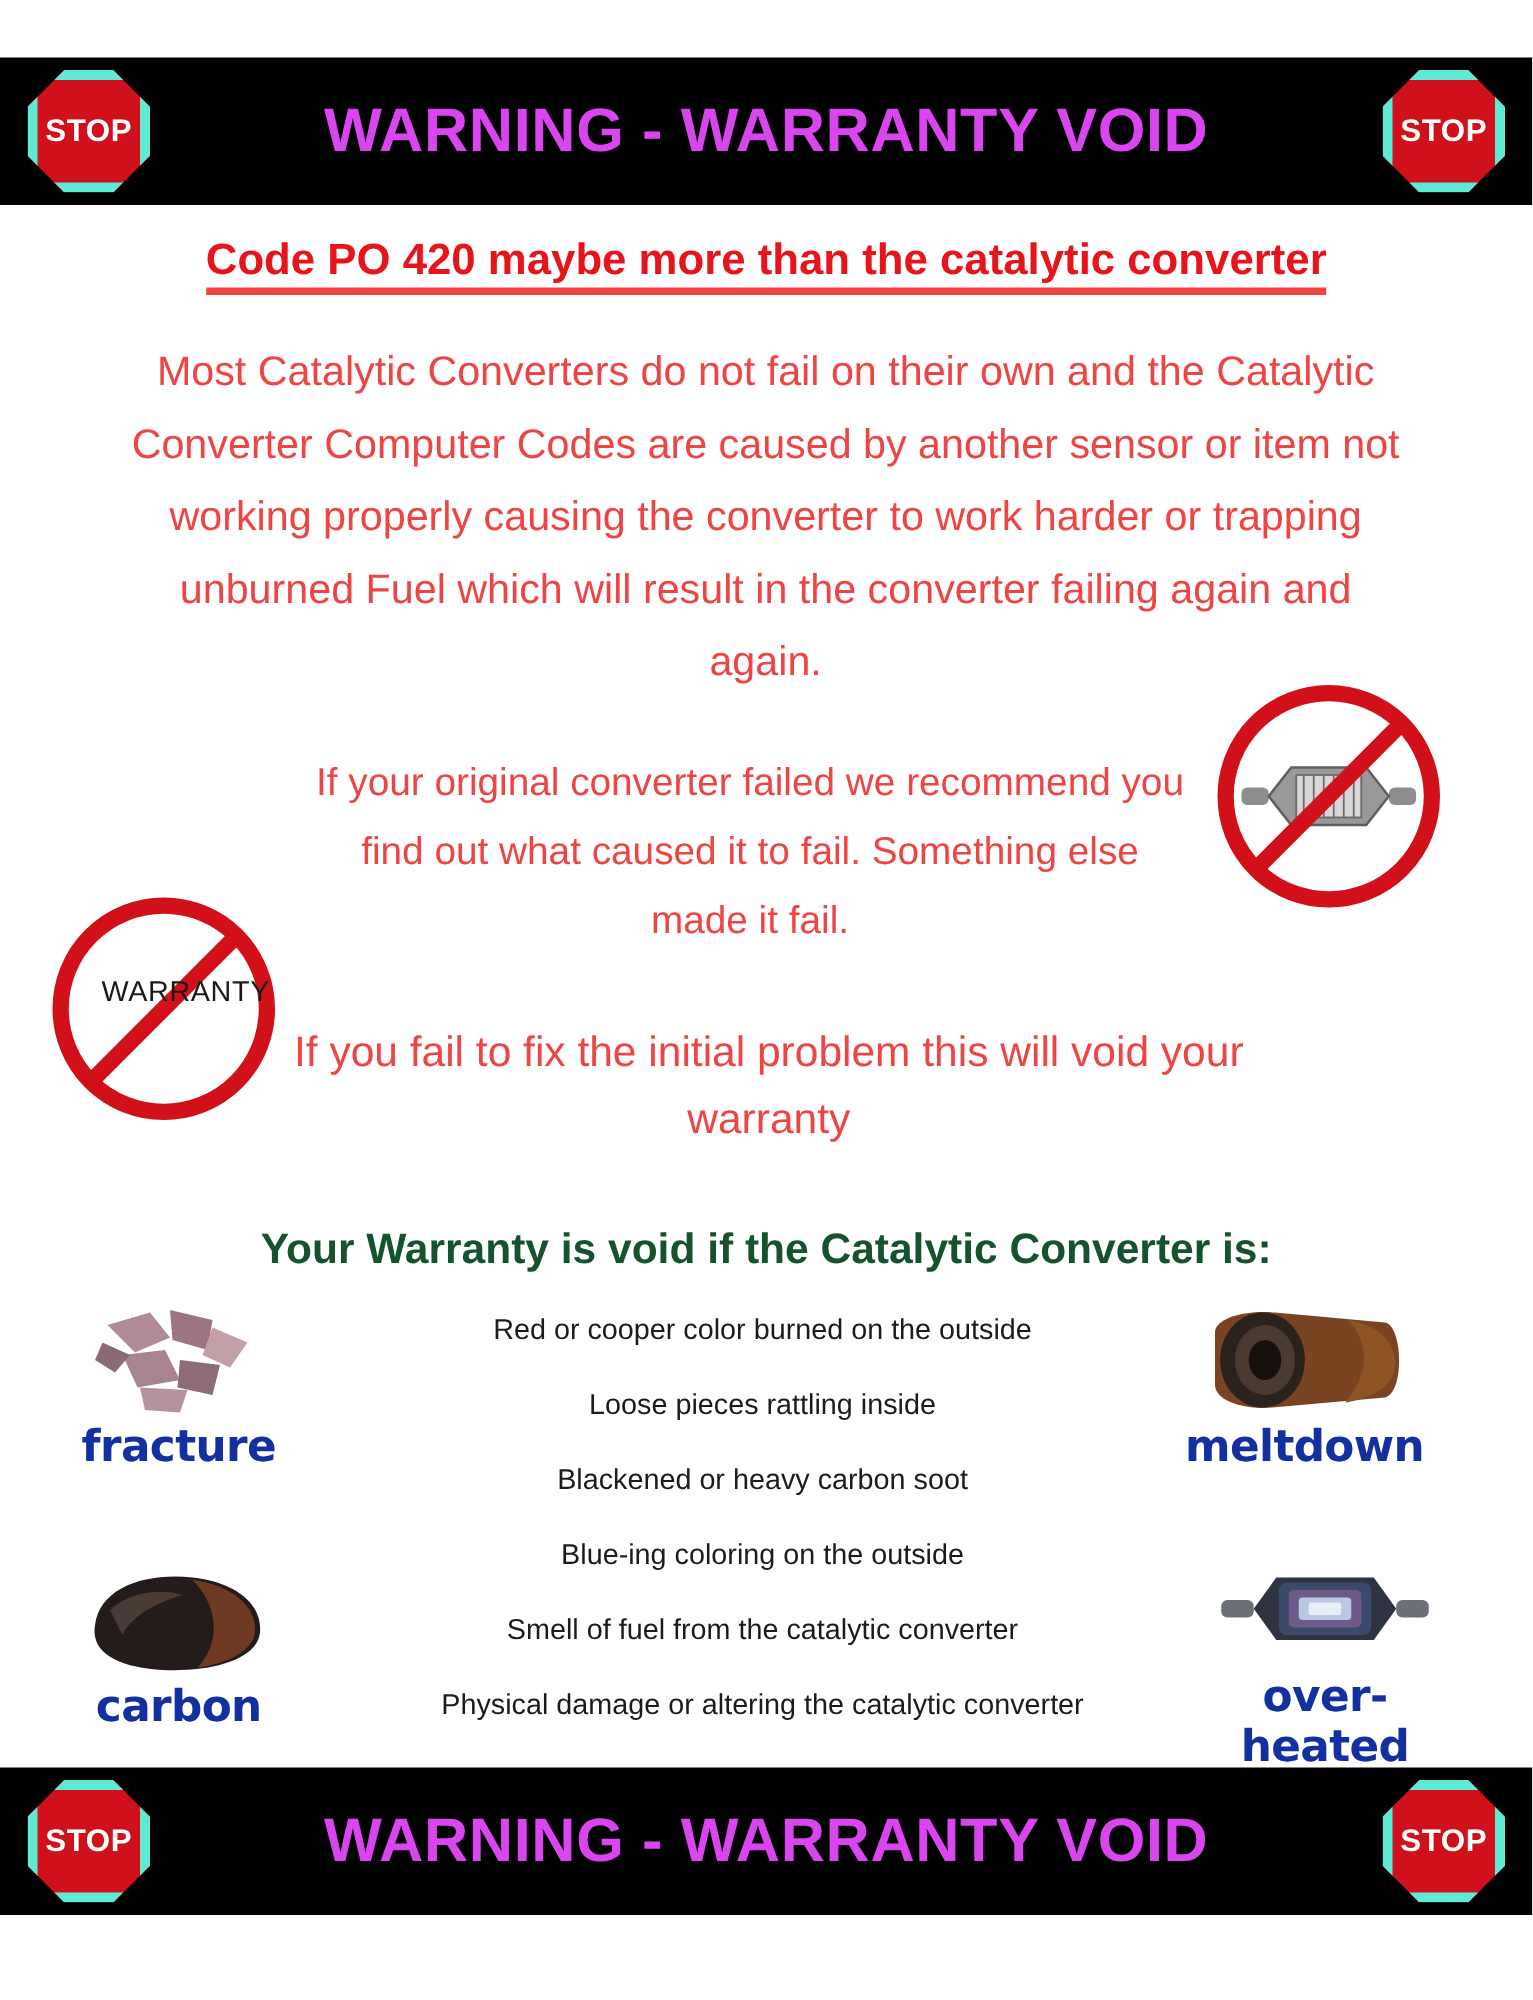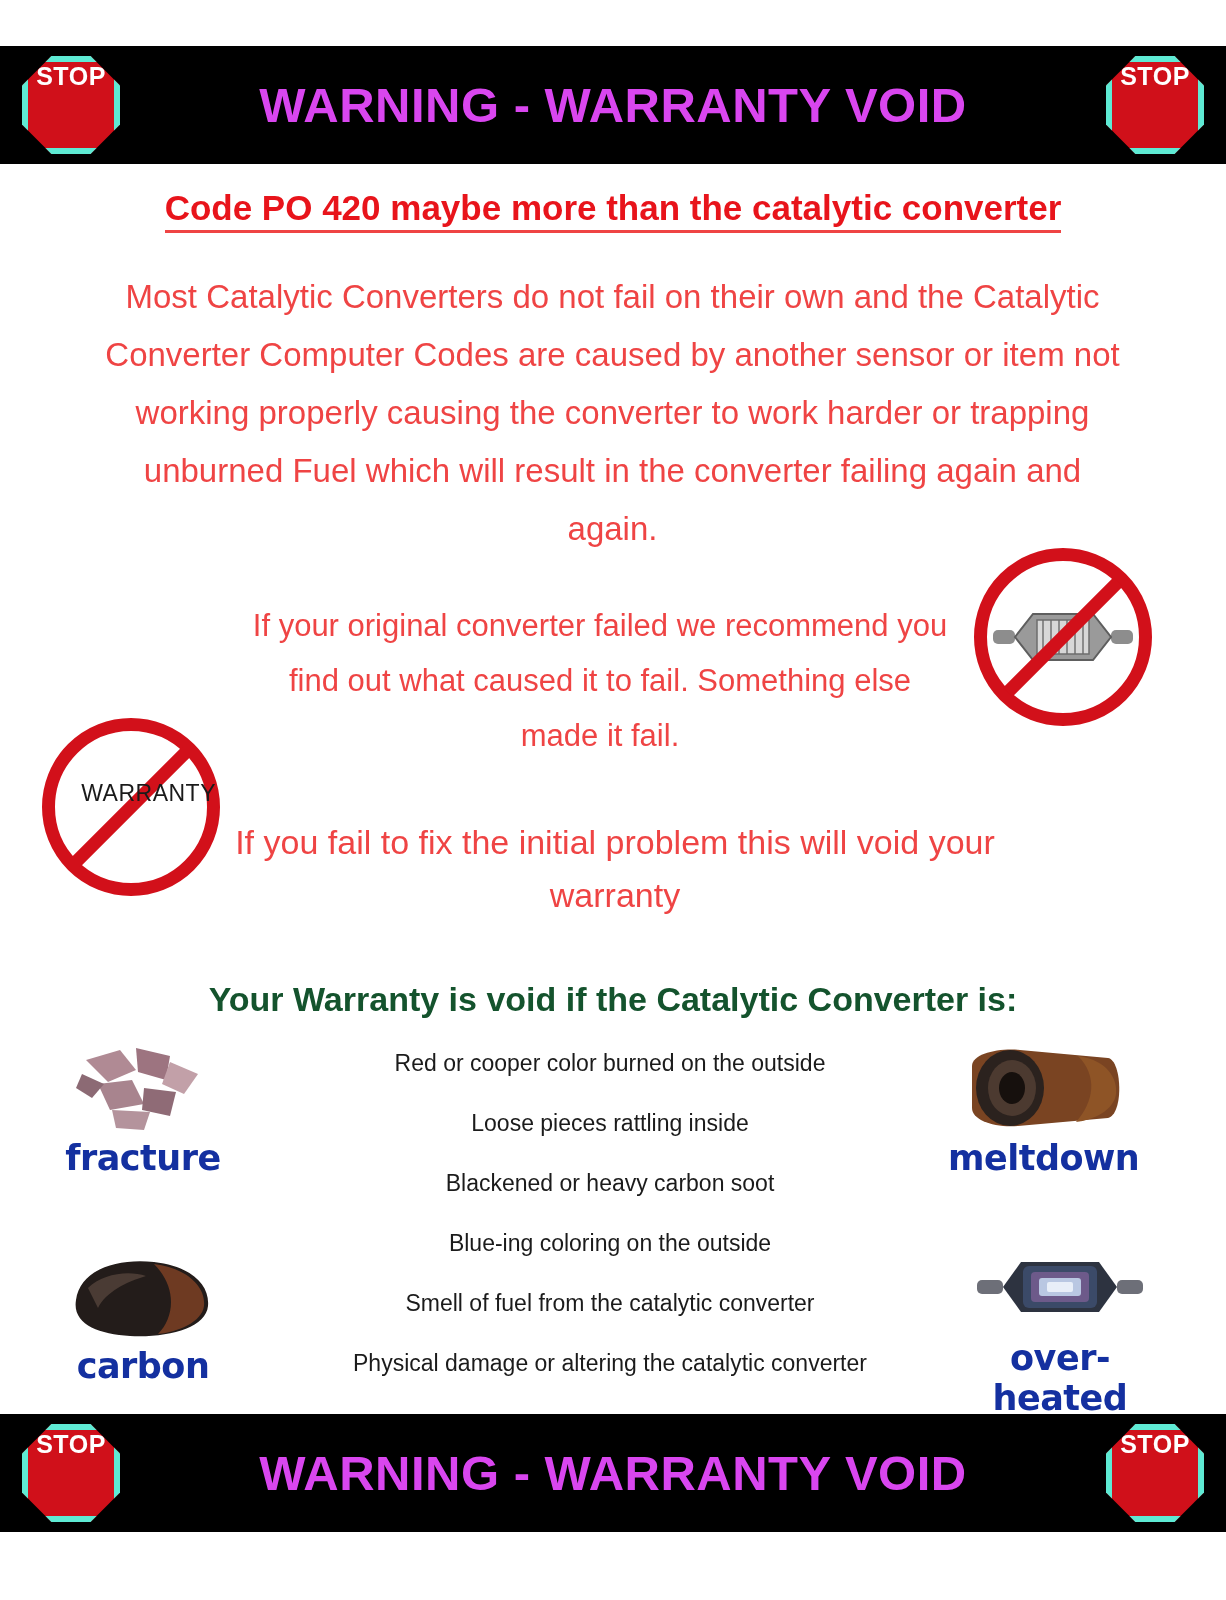--- a/index.html
+++ b/index.html
@@ -46,46 +46,46 @@
   .stop-sign {
     width: 98px;
     height: 98px;
     flex: 0 0 auto;
     position: relative;
   }
   .stop-oct {
     width: 98px;
     height: 98px;
     background: #d0101a;
-    border: 6px solid #5eead4;
+    border: 8px solid #5eead4;
     box-sizing: border-box;
     clip-path: polygon(30% 0%, 70% 0%, 100% 30%, 100% 70%, 70% 100%, 30% 100%, 0% 70%, 0% 30%);
     display: flex;
-    align-items: flex-start;
+    align-items: center;
     justify-content: center;
   }
   .stop-oct span {
     color: #ffffff;
     font-size: 25px;
     font-weight: bold;
     letter-spacing: 0.5px;
   }
 
   
   .headline {
     position: absolute;
     left: 0;
     width: 1226px;
     text-align: center;
     color: #e8141b;
     font-size: 35px;
     font-weight: bold;
   }
   .headline span {
-    border-bottom: 3px solid #ef4444;
+    border-bottom: 6px solid #ef4444;
     padding-bottom: 3px;
   }
   #h-code { top: 188px; }
 
   .para {
     position: absolute;
     text-align: center;
     color: #ef4444;
     font-size: 33px;
     line-height: 58px;

